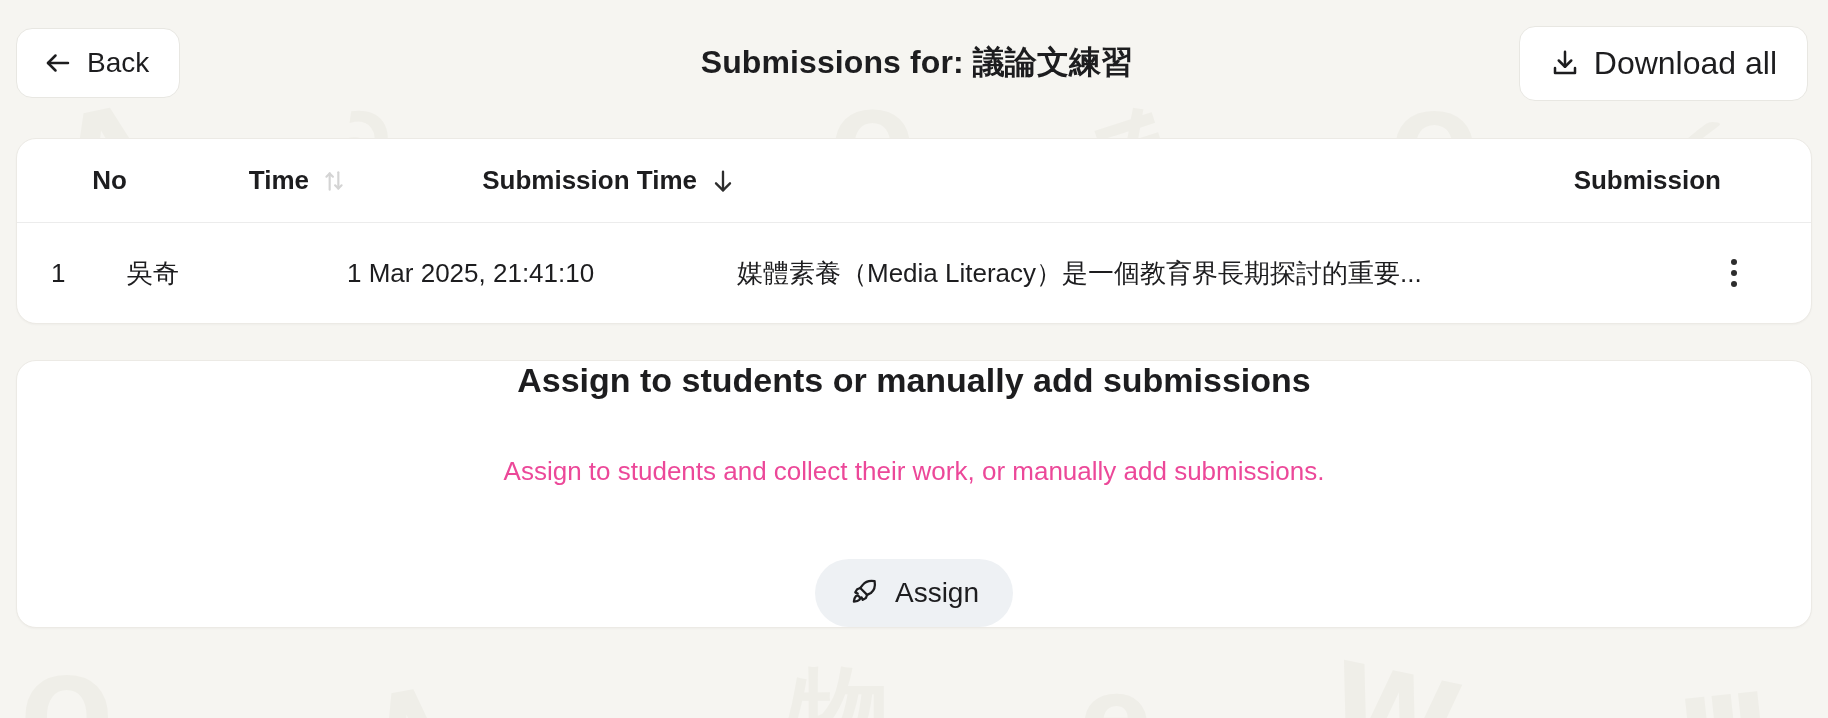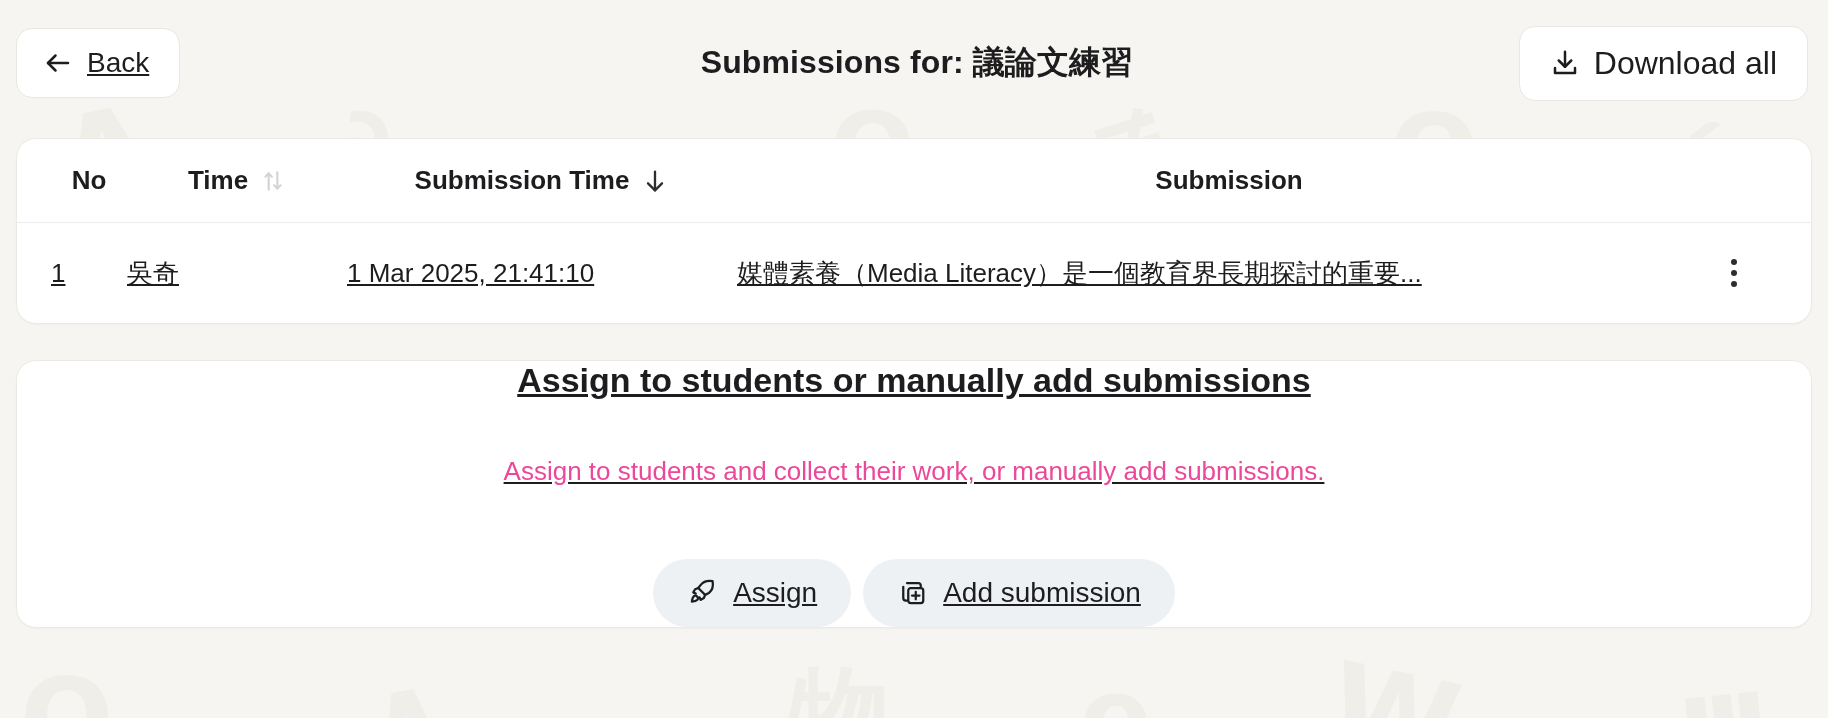--- a/index.html
+++ b/index.html
@@ -34,21 +34,20 @@
     line-height: 1;
     user-select: none;
   }
 
   .page {
     position: relative;
     z-index: 1;
     width: 1828px;
     height: 718px;
     padding: 18px 16px 0 16px;
-    text-decoration: underline;
   }
 
   
   .header {
     height: 90px;
     display: flex;
     align-items: center;
     position: relative;
   }
 
@@ -102,21 +101,21 @@
   }
 
   .table-card {
     margin-top: 30px;
     overflow: hidden;
   }
 
   .table { width: 100%; border-collapse: collapse; table-layout: fixed; }
 
   .table th {
-    text-align: center;
+    text-align: right;
     font-size: 26px;
     font-weight: 600;
     color: #1d1d1f;
     padding: 26px 0 26px 0;
     border-bottom: 1px solid #ececec;
     vertical-align: middle;
   }
 
   .table td {
     font-size: 26px;
@@ -316,28 +315,16 @@
           <svg width="30" height="30" viewBox="0 0 24 24" fill="none" stroke="#1d1d1f" stroke-width="1.8" stroke-linecap="round" stroke-linejoin="round">
             <path d="M5.5 14.5c-1.2 1.2-1.6 4.5-1.6 4.5s3.3-.4 4.5-1.6a2.1 2.1 0 0 0-2.9-2.9z"></path>
             <path d="M14.5 13.5 9 8l2-2.5C13.5 2.3 17.5 2 20.5 2.5 21 5.5 20.7 9.5 17.5 12l-3 1.5z"></path>
             <path d="M9 8 6.5 9 5 11.5l2 1"></path>
             <path d="M14.5 13.5 13.5 16l-2.5 1.5-1-2"></path>
           </svg>
         </span>
         <span>Assign</span>
       </button>
 
-      <button class="pill">
-        <span class="icon">
-          <svg width="30" height="30" viewBox="0 0 24 24" fill="none" stroke="#1d1d1f" stroke-width="1.8" stroke-linecap="round" stroke-linejoin="round">
-            <path d="M8 4h9a2 2 0 0 1 2 2v1"></path>
-            <path d="M5 7v9a2 2 0 0 0 2 2h1"></path>
-            <rect x="9" y="8" width="12" height="12" rx="2"></rect>
-            <line x1="15" y1="11" x2="15" y2="17"></line>
-            <line x1="12" y1="14" x2="18" y2="14"></line>
-          </svg>
-        </span>
-        <span>Add submission</span>
-      </button>
     </div>
   </div>
 
 </div>
 
 </body></html>

